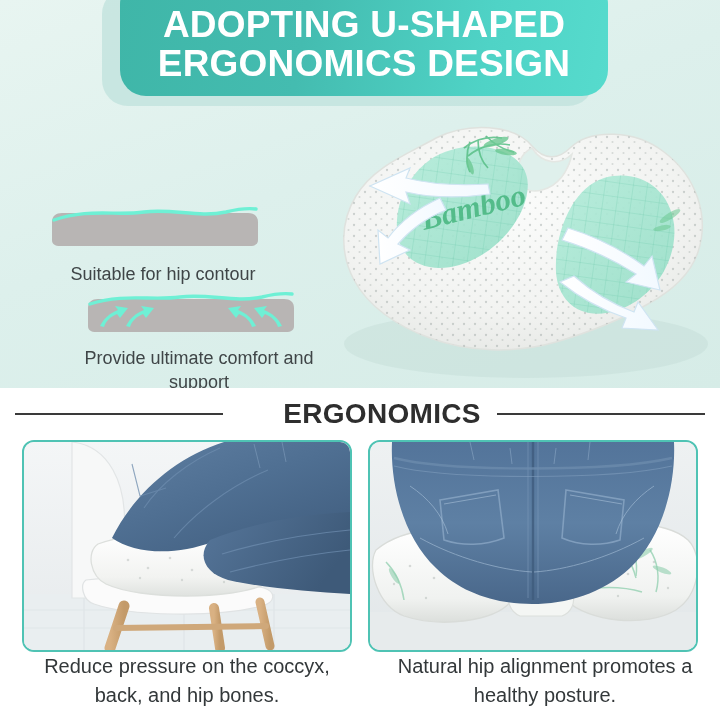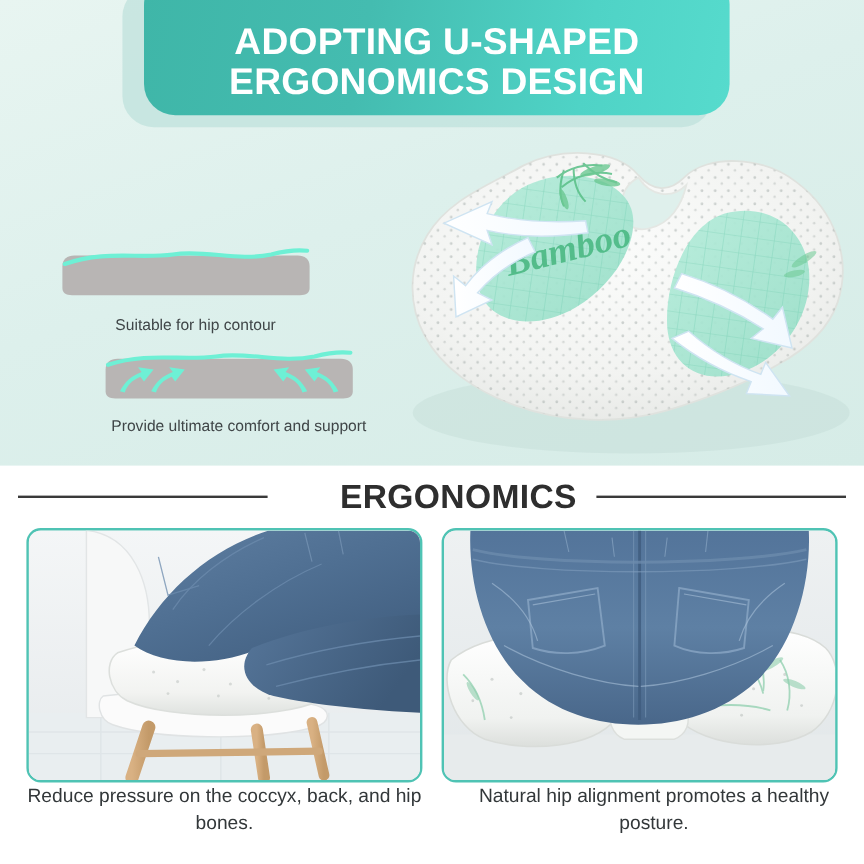--- a/index.html
+++ b/index.html
@@ -25,39 +25,39 @@
     background:#bfe2dc; border-radius:26px; opacity:.75;
   }
   .banner{
     position:absolute; left:8px; top:0; width:488px; height:118px;
     background:linear-gradient(100deg,#3fb6a8 0%, #44bcb0 38%, #4fd3c6 75%, #56dbcd 100%);
     border-radius:26px;
     display:flex; align-items:flex-end; justify-content:center;
     padding-bottom:12px;
   }
   .banner-title{
-    color:#ffffff; font-weight:bold; font-size:31px; line-height:1.07;
+    color:#ffffff; font-weight:bold; font-size:37px; line-height:1.07;
     text-align:center; letter-spacing:.2px;
   }
   .banner-title .l2{ display:block; }
 
   
   .lead-text{
     position:absolute; left:46px; top:126px; width:300px;
     font-size:19.5px; line-height:1.42; color:#3e4446;
   }
 
   
   .diagram{ position:absolute; width:250px; }
   .diagram-1{ left:38px; top:196px; }
   .diagram-2{ left:38px; top:282px;margin-left:36px; }
   .pad-box{ position:relative; width:214px; height:62px; margin-left:10px; }
   .pad-svg{ position:absolute; left:0; top:0; }
   .diagram-cap{
-    text-align:center; font-size:13px; color:#3f4547; line-height:1.35;
+    text-align:center; font-size:18px; color:#3f4547; line-height:1.35;
     width:250px; margin-top:4px;
   }
   .diagram-2 .diagram-cap{ margin-top:2px; }
 
   
   .cushion{ position:absolute; left:318px; top:112px; width:402px; height:276px; }
 
   
   .ergo-head{
     position:absolute; left:0; top:392px; width:720px; height:44px;
@@ -77,21 +77,21 @@
     border:2px solid #4fc3b4; border-radius:12px; overflow:hidden;
     background:#eef2f3;
   }
   .photo-left{ left:22px; }
   .photo-right{ left:368px; }
   .photo-svg{ display:block; }
 
   
   .caption{
     position:absolute; top:652px; width:330px; text-align:center;
-    font-size:16px; line-height:1.45; color:#33383a;
+    font-size:20px; line-height:1.45; color:#33383a;
   }
   .caption-left{ left:22px; }
   .caption-right{ left:380px; }
 </style>
 </head>
 <body>
 
 <div class="top-section">
 
   <div class="banner-wrap">

